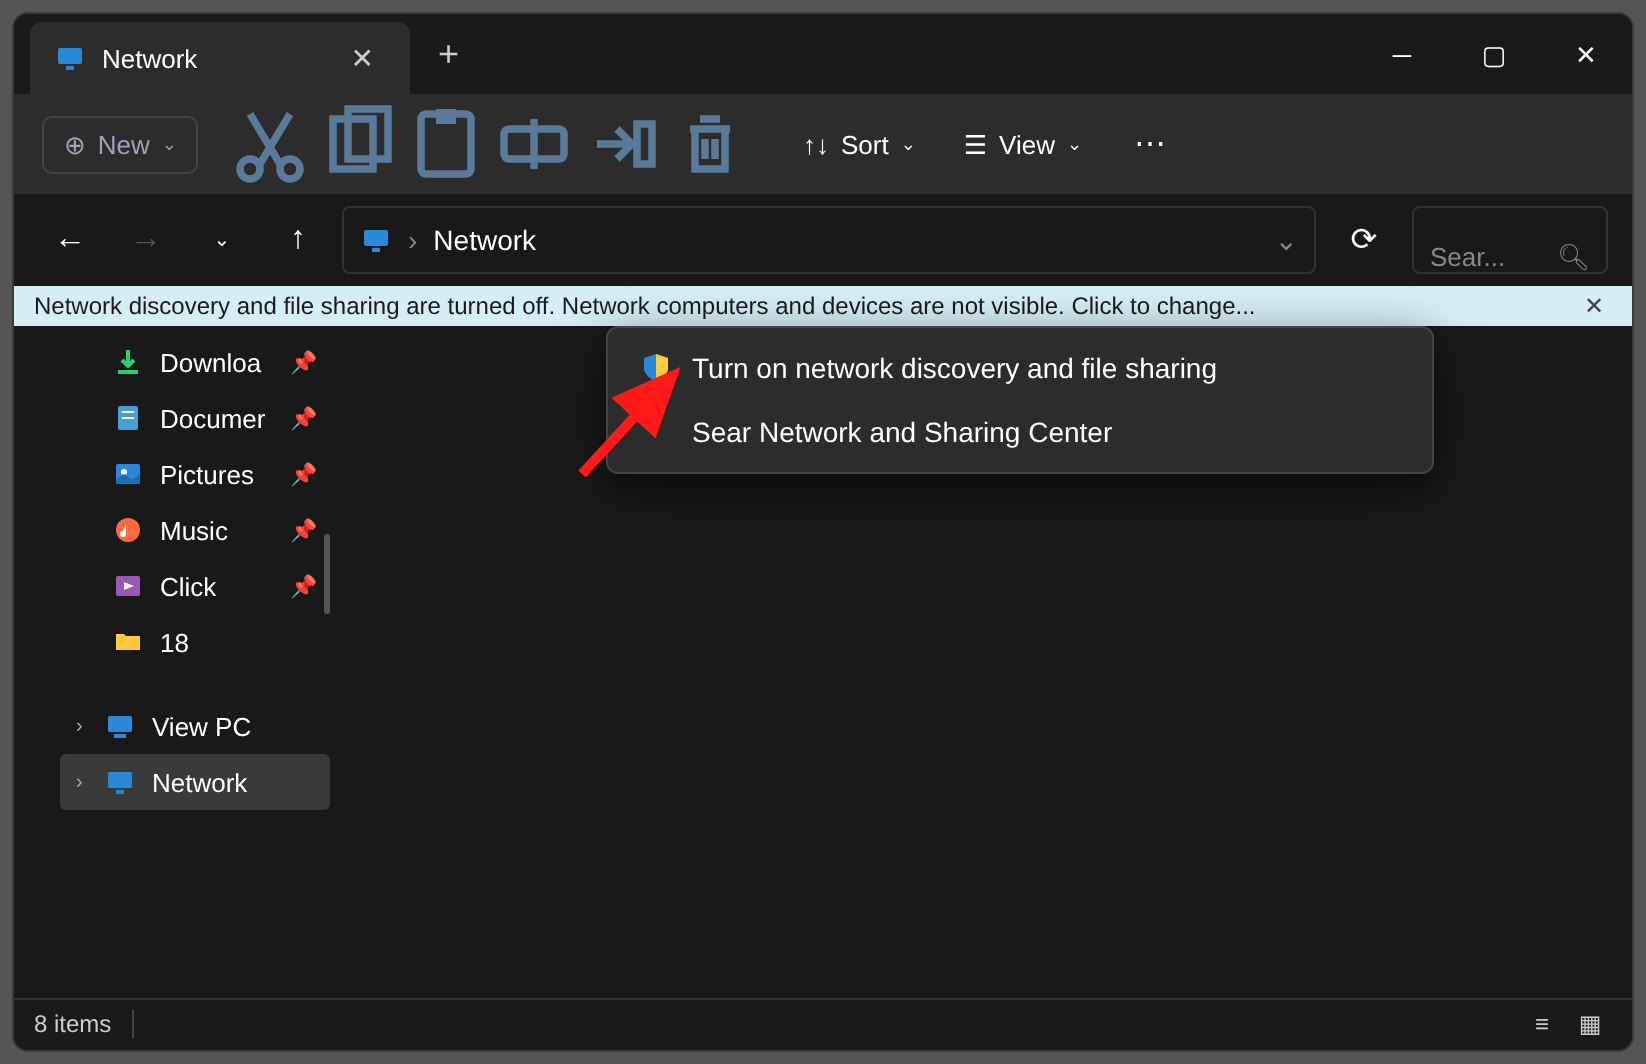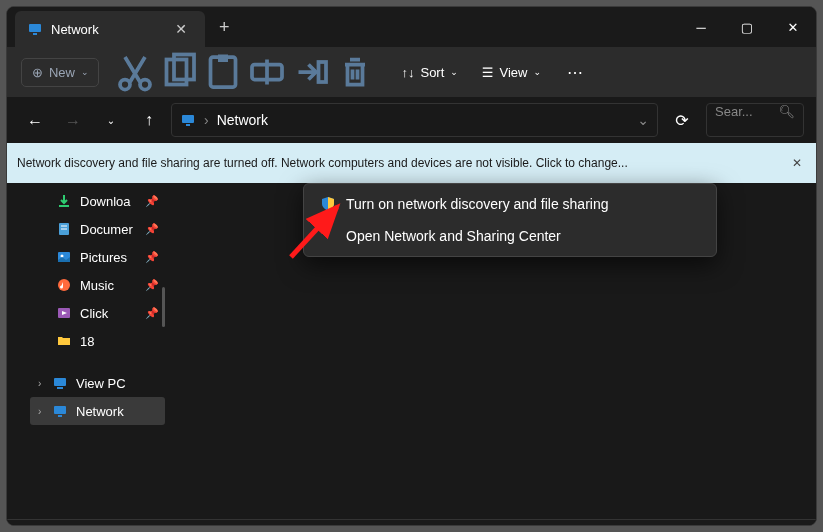--- a/index.html
+++ b/index.html
@@ -16,22 +16,22 @@
 .btn-new { display: flex; align-items: center; gap: 6px; color: #9aa5b5; padding: 6px 10px; border: 1px solid #444; border-radius: 5px; font-size: 13px; cursor: pointer; }
 .tbicon { width: 40px; height: 36px; display: flex; align-items: center; justify-content: center; color: #5a7a9a; cursor: pointer; }
 .tb-sep { width: 8px; }
 .sortview { display: flex; align-items: center; gap: 6px; color: #fff; font-size: 13px; padding: 6px 10px; cursor: pointer; }
 .navrow { height: 46px; background: #191919; display: flex; align-items: center; padding: 0 12px; gap: 6px; }
 .navbtn { width: 32px; height: 32px; display: flex; align-items: center; justify-content: center; color: #fff; cursor: pointer; }
 .navbtn.disabled { color: #555; }
 .addrbar { flex: 1; height: 34px; background: #191919; border: 1px solid #333; border-radius: 4px; display: flex; align-items: center; padding: 0 8px; gap: 8px; color: #fff; font-size: 14px; }
 .addrbar .chev { color: #888; }
 .refresh { width: 36px; height: 34px; display: flex; align-items: center; justify-content: center; color: #fff; cursor: pointer; }
-.search { width: 98px; height: 34px; background: #191919; border: 1px solid #333; border-radius: 4px; display: flex; align-items: flex-start; padding: 0 8px; color: #888; font-size: 13px; gap: 6px; }
-.infobar { background: #d5edf5; color: #1a1a1a; font-size: 12px; padding: 13px 10px; display: flex; align-items: center; }
+.search { width: 98px; height: 34px; background: #191919; border: 1px solid #333; border-radius: 4px; display: flex; align-items: flex-end; padding: 0 8px; color: #888; font-size: 13px; gap: 6px; }
+.infobar { background: #d5edf5; color: #1a1a1a; font-size: 12px; padding: 3px 10px; display: flex; align-items: center; }
 .infobar .close-x { margin-left: auto; color: #444; cursor: pointer; padding: 0 4px; font-size: 12px; }
 .body { display: flex; height: 336px; background: #191919; }
 .sidebar { width: 158px; background: #191919; position: relative; padding-top: 4px; }
 .side-item { display: flex; align-items: center; gap: 8px; padding: 4px 6px 4px 26px; color: #fff; font-size: 13px; height: 28px; cursor: pointer; white-space: nowrap; overflow: hidden; margin-left: 23px; }
 .side-item .pin { margin-left: auto; color: #888; font-size: 11px; }
 .side-item.selected { background: #3a3a3a; border-radius: 3px; }
 .side-item .exp { position: absolute; left: 8px; color: #aaa; font-size: 10px; }
 .side-sep { height: 14px; }
 .sb-scroll { position: absolute; right: 0; top: 104px; width: 3px; height: 40px; background: #555; border-radius: 2px; }
 .main { flex: 1; background: #191919; position: relative; }
@@ -256,21 +256,21 @@
       <div class="ctxmenu">
         <div class="ctxitem">
           <span class="shield"><svg viewBox="0 0 16 16">
                 <path d="M8 1 L14 3 L14 8 C14 12 8 15 8 15 C8 15 2 12 2 8 L2 3 Z" fill="#2b88d8"></path>
                 <path d="M8 1 L14 3 L14 8 C14 12 8 15 8 15 L8 1 Z" fill="#ffc83d"></path>
               </svg></span>
           <span>Turn on network discovery and file sharing</span>
         </div>
         <div class="ctxitem">
           <span class="noicon"></span>
-          <span>Open Network and Sharing Center</span>
+          <span>Sear Network and Sharing Center</span>
         </div>
       </div>
       <div class="arrow">
         <svg viewBox="0 0 68 68">
             <defs>
               <marker id="ah" markerWidth="8" markerHeight="8" refX="6" refY="3" orient="auto">
                 <path d="M0 0 L7 3 L0 6 Z" fill="#ff1a1a"></path>
               </marker>
             </defs>
             <line x1="6" y1="62" x2="52" y2="12" stroke="#ff1a1a" stroke-width="5" marker-end="url(#ah)"></line>

